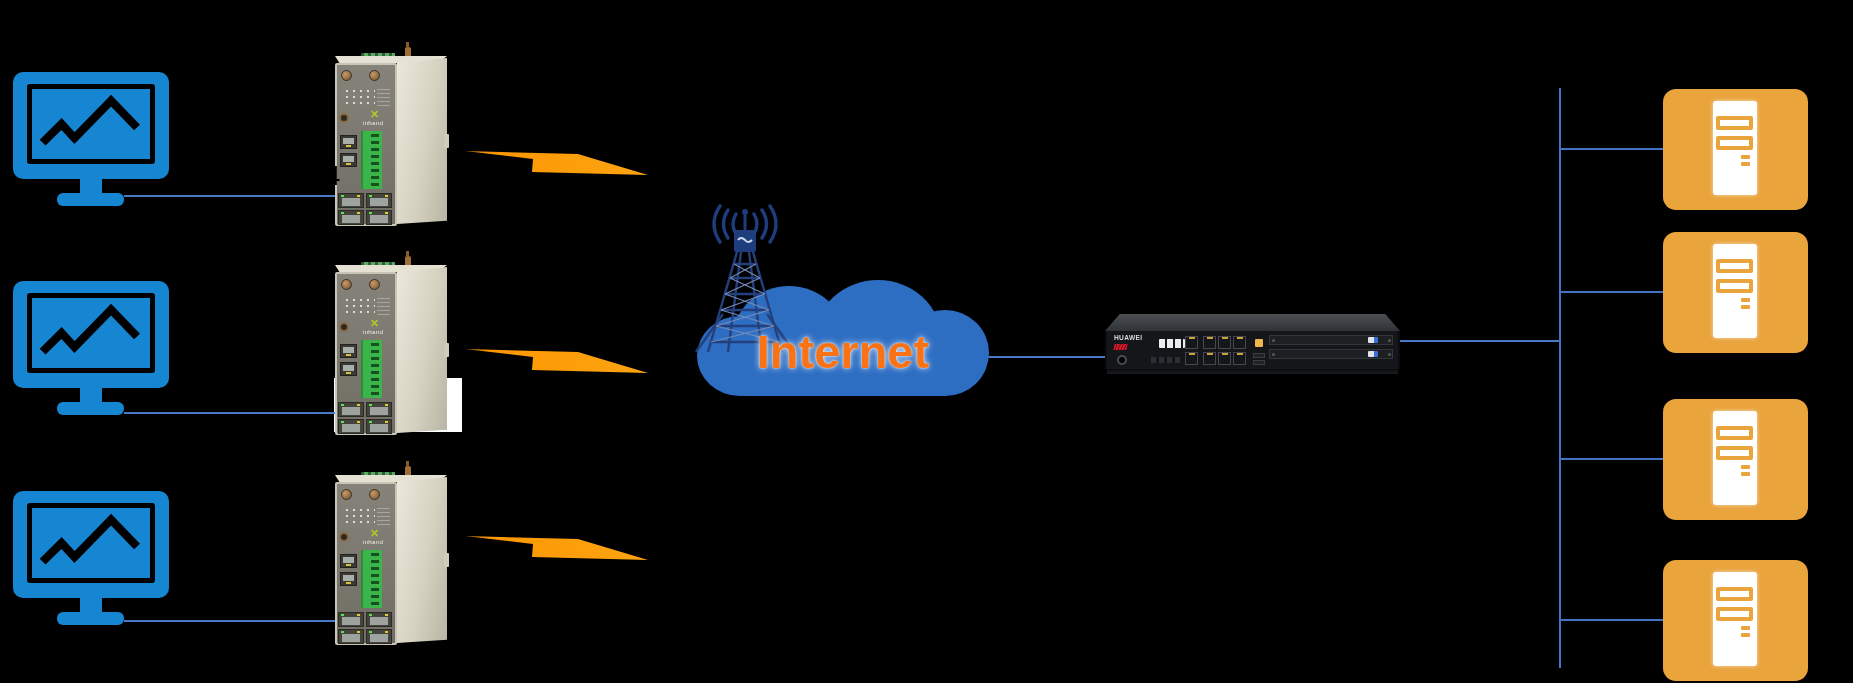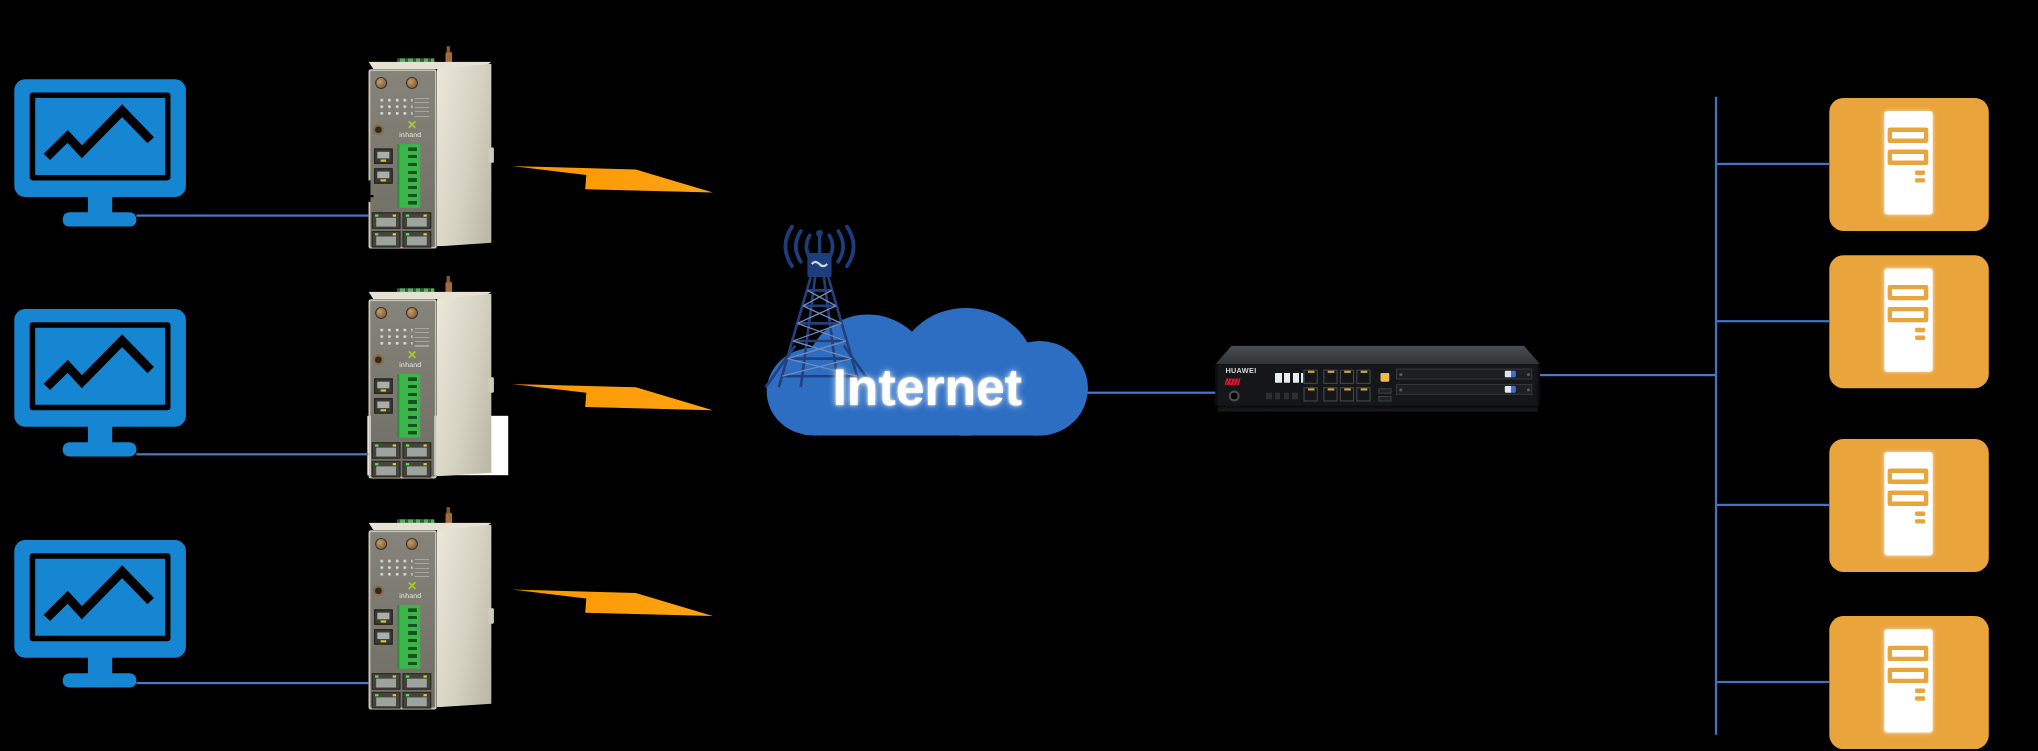--- a/index.html
+++ b/index.html
@@ -75,21 +75,21 @@
   
   #tower{position:absolute;left:688px;top:204px;width:116px;height:150px;z-index:2;}
   #cloud{position:absolute;left:697px;top:280px;width:292px;height:118px;z-index:1;}
   .cl{position:absolute;background:#2d6ec3;border-radius:50%;}
   .cl1{left:0;top:36px;width:86px;height:80px;}
   .cl2{left:36px;top:6px;width:112px;height:104px;}
   .cl3{left:118px;top:0;width:126px;height:116px;}
   .cl4{left:204px;top:30px;width:88px;height:86px;}
   .cl5{left:12px;top:44px;width:268px;height:72px;border-radius:36px;}
   #internet-label{position:absolute;left:697px;top:328px;width:292px;text-align:center;z-index:3;
-     color:#ffffff;font-size:47px;font-weight:bold;line-height:1;
+     color:#f97316;font-size:47px;font-weight:bold;line-height:1;
      text-shadow:0 0 7px rgba(255,255,255,.85),0 0 2px rgba(255,255,255,.9);}
 
   
   #rack{position:absolute;left:1105px;top:314px;width:295px;height:61px;}
   .rk-top{position:absolute;left:0;top:0;width:295px;height:17px;
      background:linear-gradient(180deg,#4a4e52,#303336);
      clip-path:polygon(5% 0,95% 0,100% 100%,0 100%);}
   .rk-front{position:absolute;left:0;top:17px;width:295px;height:38px;background:#151619;
      border-left:2px solid #0b0c0d;border-right:2px solid #0b0c0d;}
   .rk-bottom{position:absolute;left:2px;top:55px;width:291px;height:5px;

